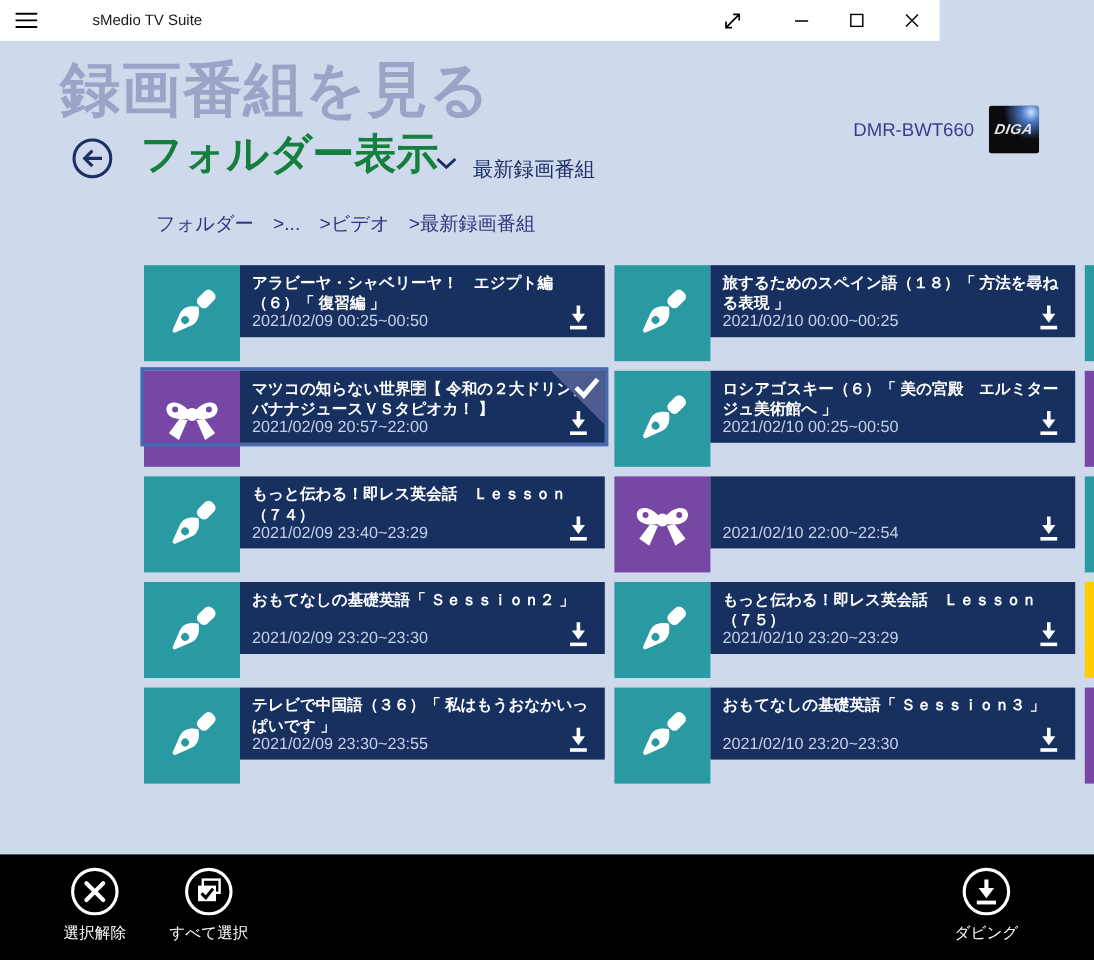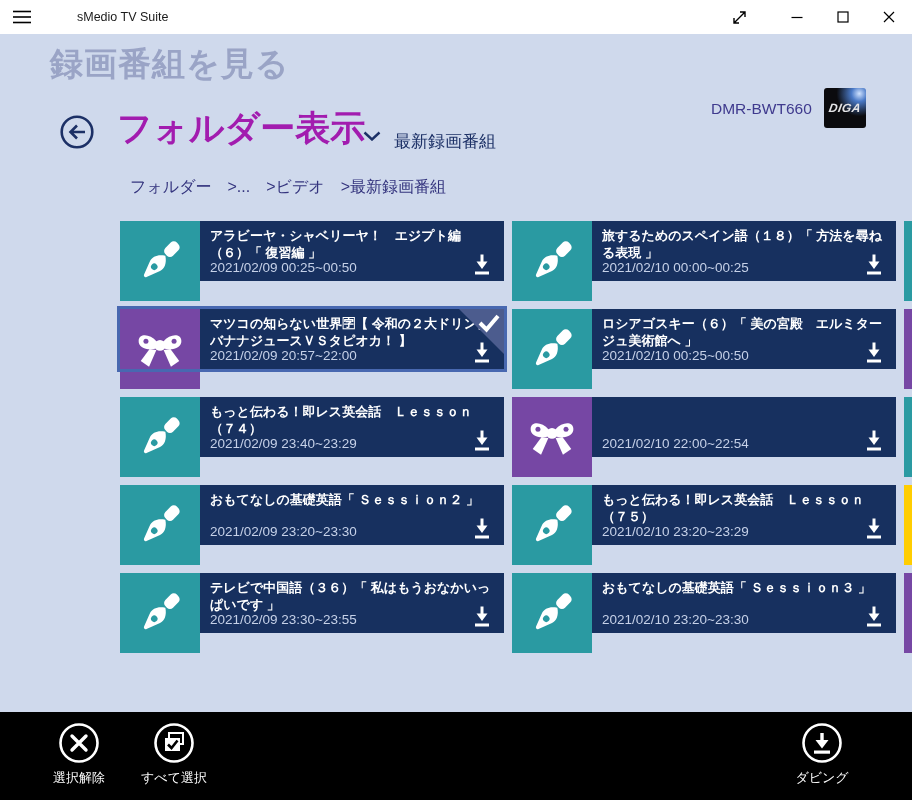--- a/index.html
+++ b/index.html
@@ -1,36 +1,36 @@
 <!DOCTYPE html>
 <html><head>
 <meta charset="utf-8">
 <style>
   * { margin:0; padding:0; box-sizing:border-box; }
   html,body { width:912px; height:800px; }
   body { font-family:"Liberation Sans","DejaVu Sans",sans-serif; background:#cfd9ec; overflow:hidden; position:relative; }
 
   
-  .titlebar { position:absolute; top:0; left:0; width:912px; height:34px; background:#ffffff; display:flex; align-items:center; z-index:10; }
+  .titlebar { position:absolute; top:0; left:0; width:783px; height:34px; background:#ffffff; display:flex; align-items:center; z-index:10; }
   .hamburger-btn { width:44px; height:34px; border:none; background:none; display:flex; align-items:center; justify-content:center; cursor:pointer; }
   .app-title { font-size:12.5px; color:#1a1a1a; margin-left:33px; }
   .win-controls { position:absolute; right:0; top:0; height:34px; display:flex; }
   .win-btn { width:46px; height:34px; border:none; background:none; display:flex; align-items:center; justify-content:center; cursor:pointer; }
   .win-btn.fullscreen { margin-right:12px; }
 
   
-  .page-title { position:absolute; left:50px; top:42px; font-size:33px; color:#9aa4c6; letter-spacing:1px; white-space:nowrap; }
+  .page-title { position:absolute; left:50px; top:42px; font-size:50px; color:#9aa4c6; letter-spacing:1px; white-space:nowrap; }
   .device-name { position:absolute; left:711px; top:100px; font-size:15.5px; color:#3f3a8e; }
   .diga-logo { position:absolute; left:824px; top:88px; width:42px; height:40px; border-radius:3px;
     background: radial-gradient(circle at 84% 14%, #cfe2ff 0%, #4a79c6 16%, rgba(10,10,14,0) 46%), #0b0b0e;
     display:flex; align-items:center; justify-content:center; }
   .diga-logo span { color:#e3e3e6; font-style:italic; font-weight:bold; font-size:12px; transform:skewX(-10deg); letter-spacing:0.5px; }
 
   .back-btn { position:absolute; left:59px; top:114px; width:36px; height:36px; border:none; background:none; padding:0; cursor:pointer; }
-  .view-title { position:absolute; left:117px; top:105px; font-size:35px; color:#a21caf; white-space:nowrap; }
+  .view-title { position:absolute; left:117px; top:105px; font-size:35px; color:#15803d; white-space:nowrap; }
   .view-chevron { position:absolute; left:363px; top:131px; }
   .view-subtitle { position:absolute; left:394px; top:130px; font-size:17px; color:#1c3066; white-space:nowrap; }
   .breadcrumb { position:absolute; left:130px; top:177px; font-size:16px; color:#34347e; white-space:nowrap;text-align:right; }
 
   
   .tile-grid { position:absolute; left:120px; top:221px; display:grid; grid-template-columns:384px 384px; grid-auto-rows:80px; gap:8px; }
   .tile { width:384px; height:60px; display:flex; position:relative; cursor:pointer; }
   .tile.selected { outline:3px solid #4868b0; }
   .icon-box { width:80px; height:80px; flex:0 0 80px; display:flex; align-items:center; justify-content:center; }
   .tile-body { flex:1; background:#17305f; position:relative; padding:6px 10px 0 10px; overflow:hidden; }

